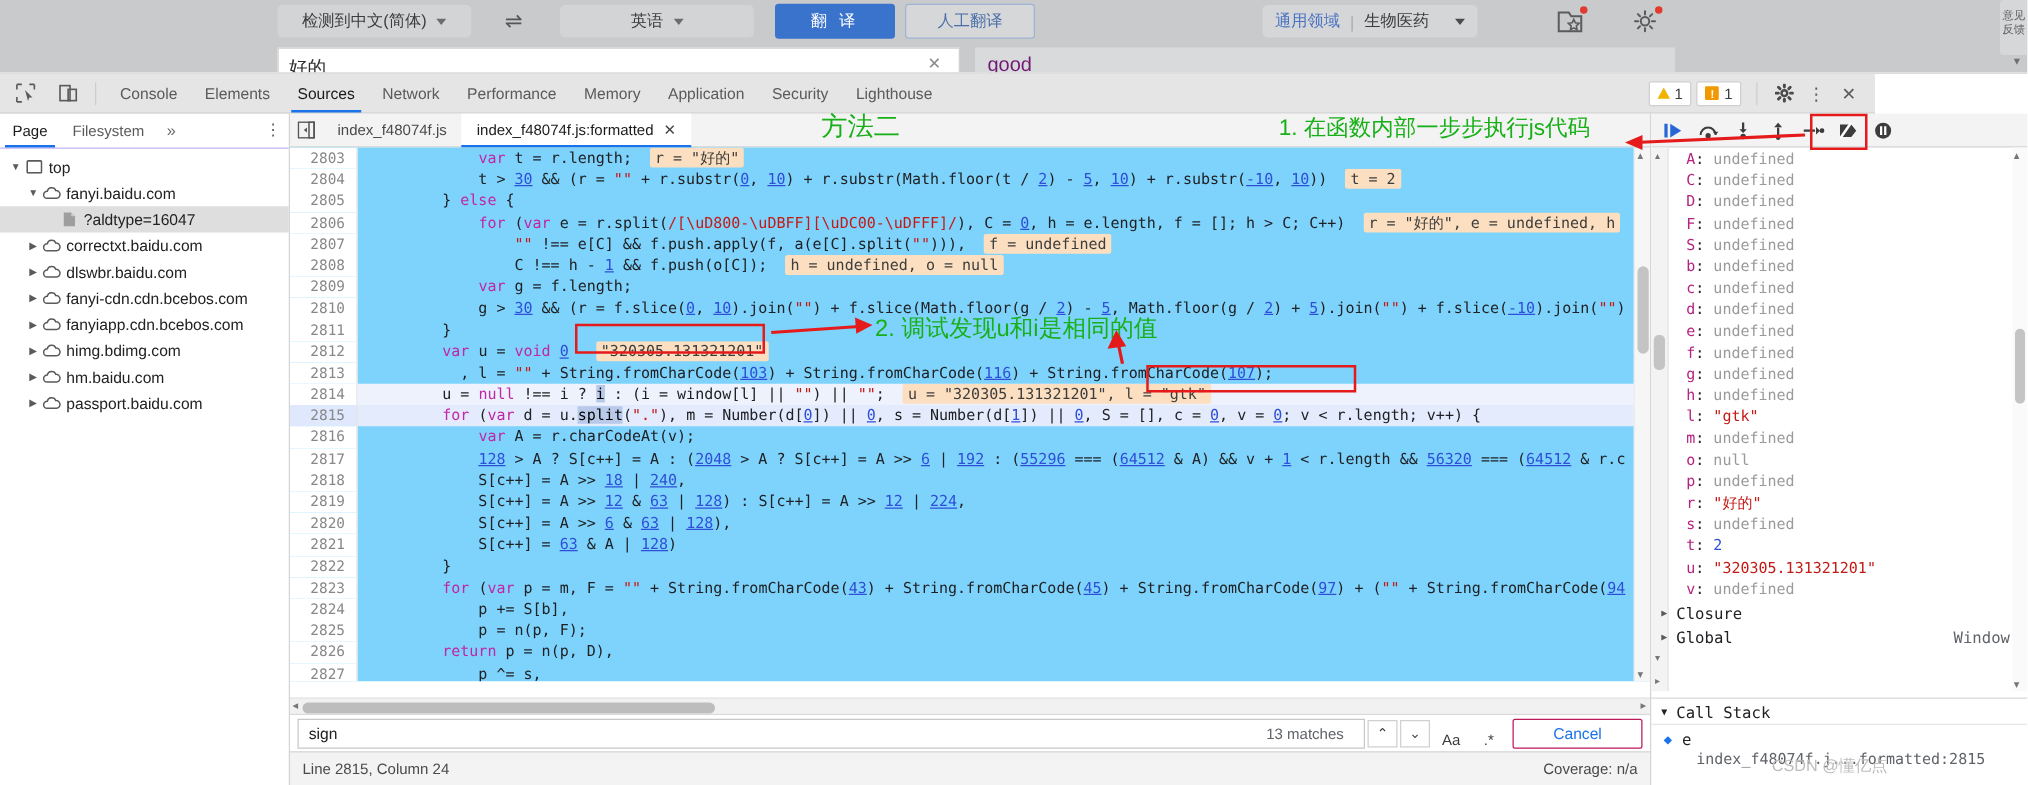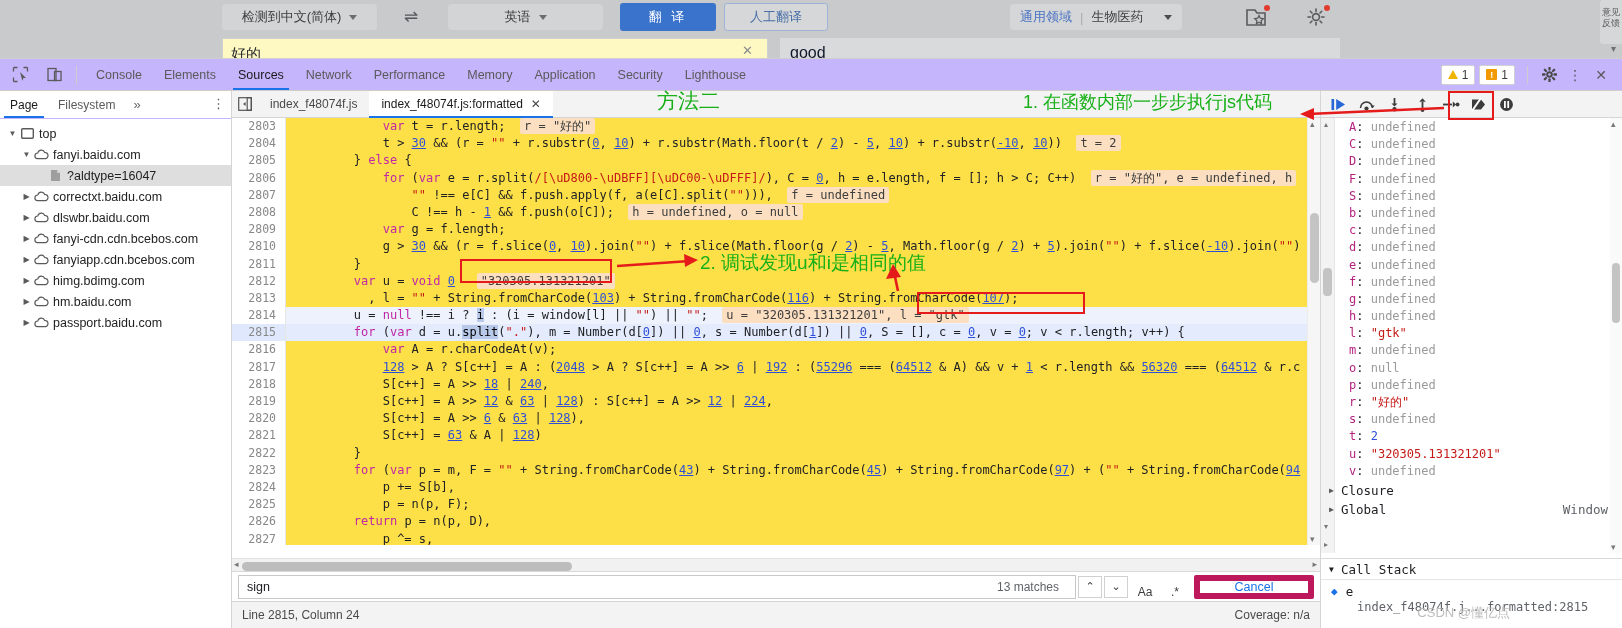--- a/index.html
+++ b/index.html
@@ -90,51 +90,51 @@
     position: absolute; right: 0px; top: 0px;
     width: 22px; height: 44px;
     background: #d6d7d8;
     color: #5a5b5c; font-size: 9px; line-height: 11px;
     text-align: center; padding-top: 7px;
     border-radius: 3px 0 0 3px;
   }
   
   .tbox-left {
     position: absolute; left: 222px; top: 38px; width: 546px; height: 20px;
-    background: #fef9c3; border: 1px solid #cfd0d1; border-bottom: none;
+    background: #ffffff; border: 1px solid #cfd0d1; border-bottom: none;
   }
   .tbox-right {
     position: absolute; left: 780px; top: 38px; width: 560px; height: 20px;
     background: #d9dadb;
   }
   .tbox-left .txt {
     position: absolute; left: 8px; top: 6px; font-size: 15px; color: #2b2c2d;
   }
   .tbox-left .clr {
     position: absolute; right: 14px; top: 4px; font-size: 13px; color: #8b8c8d;
   }
   .tbox-right .txt {
-    position: absolute; left: 10px; top: 6px; font-size: 16px; color: #0f172a;
+    position: absolute; left: 10px; top: 6px; font-size: 16px; color: #701a75;
   }
   .topscroll-arrow {
     position: absolute; right: 6px; top: 43px; font-size: 10px; color: #6f7071;
   }
 
   
   .devtools {
     position: absolute; left: 0; top: 58px; width: 1622px; height: 570px;
     background: #ffffff;
     border-top: 1px solid #cfcfcf;
     font-family: "Liberation Sans", sans-serif;
   }
 
   
   .dt-tabbar {
-    position: relative; height: 32px; width: 1622px;
-    background: #c4b5fd;
+    position: relative; height: 32px; width: 1500px;
+    background: #e5e5e5;
     border-bottom: 1px solid #cdcdcd;
     display: flex; align-items: center;
   }
   .dt-tool-icon {
     width: 28px; height: 26px; margin-left: 6px;
     display: flex; align-items: center; justify-content: center;
     color: #5a5a5a;
   }
   .tb-sep { width: 1px; height: 18px; background: #cdcdcd; margin: 0 8px; }
   .dt-tab {
@@ -226,21 +226,21 @@
   .src-tab.active { background: #ffffff; color: #1a1a1a; text-align: right; }
   .src-tab.active::after {
     content: ""; position: absolute; left: 0; right: 0; bottom: -1px;
     height: 2px; background: #1a73e8;
   }
   .src-tab .x { margin-left: 8px; font-size: 12px; color: #444; }
 
   
   .code-wrap {
     position: absolute; left: 0; top: 27px; right: 0; bottom: 83px;
-    overflow: hidden; background: #fde047;
+    overflow: hidden; background: #7dd3fc;
   }
   .code {
     font-family: "DejaVu Sans Mono", "Liberation Mono", monospace;
     font-size: 12px; line-height: 17.2px;
     white-space: pre;
     position: relative;
   }
   .cline { height: 17.2px; display: flex; align-items: center; }
   .cline.hl { background: #e3ebfd; }
   .cline.hl2 { background: #edf2fd; }
@@ -306,22 +306,22 @@
   .nav-arrow-btn {
     width: 24px; height: 22px; border: 1px solid #d0d0d0; background: #fff;
     display: flex; align-items: center; justify-content: center;
     font-size: 11px; color: #3c3c3c; margin-left: 2px;
   }
   .search-opt {
     width: 26px; height: 22px; display: flex; align-items: center; justify-content: center;
     font-size: 12px; color: #3c3c3c; margin-left: 4px; margin-top: 10px;
   }
   .cancel-btn {
-    margin-left: 6px; width: 120px; height: 24px;
-    border: 6px solid #be185d; border-radius: 2px; background: #fff;
+    margin-left: 6px; width: 104px; height: 24px;
+    border: 1px solid #be185d; border-radius: 2px; background: #fff;
     display: flex; align-items: center; justify-content: center;
     color: #1a73e8; font-size: 12.5px;
   }
 
   
   .statusbar {
     position: absolute; left: 0; right: 0; bottom: 0; height: 27px;
     background: #f3f3f3; border-top: 1px solid #d5d5d5;
     display: flex; align-items: center; font-size: 12px; color: #4a4a4a;
     padding: 0 10px;

